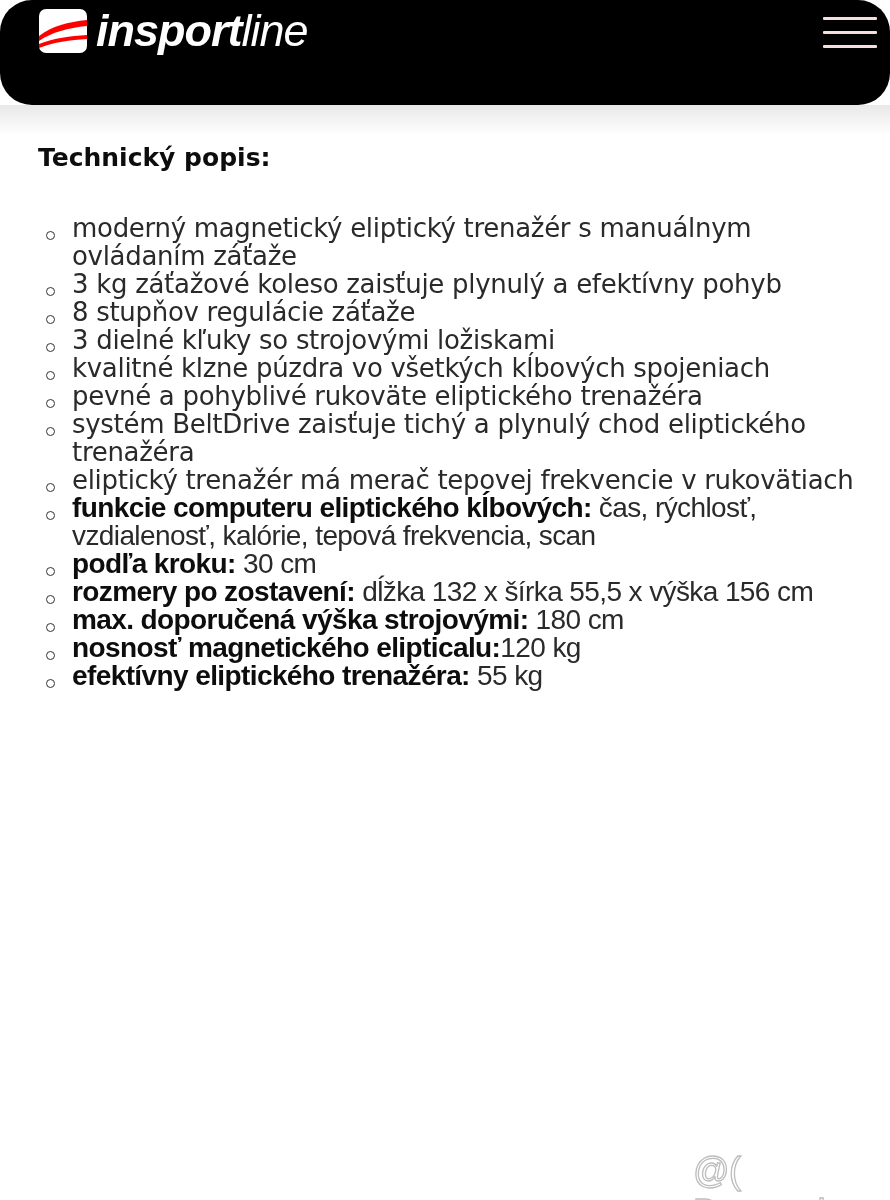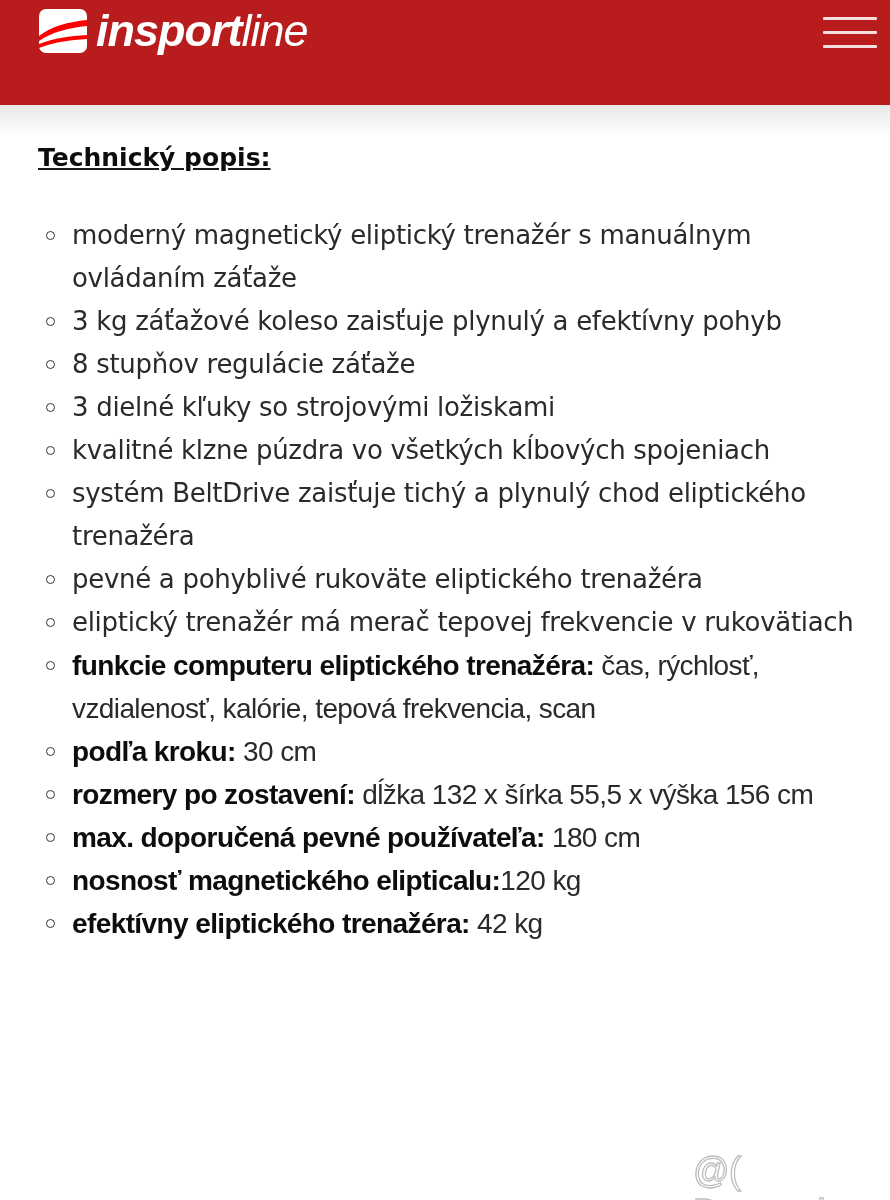--- a/index.html
+++ b/index.html
@@ -5,21 +5,22 @@
   html, body { margin: 0; padding: 0; }
   body {
     width: 890px; height: 1200px; overflow: hidden;
     background: #ffffff;
     font-family: "DejaVu Sans", sans-serif;
     color: #1a1a1a;
     position: relative;
   }
   .header {
     position: absolute; left: 0; top: 0; width: 890px; height: 105px;
-    background: #b91c1c;
+    background: #000000;
+    border-radius: 32px;
   }
   .shadow {
     position: absolute; left: 0; top: 105px; width: 890px; height: 30px;
     background: linear-gradient(#e8e8e8, #ffffff);
   }
   .logo {
     position: absolute; left: 38px; top: 6px; height: 50px;
     display: flex; align-items: center;
   }
   .logo-mark {
@@ -32,29 +33,29 @@
   }
   .logo-text b { font-weight: 700; }
   .logo-text span.light { font-weight: 400; }
   .menu-btn {
     position: absolute; left: 820px; top: 14px; width: 58px; height: 34px;
     cursor: pointer;
   }
   .menu-btn i {
     position: absolute; left: 3px; width: 54px; height: 3px; background: #f4dede; border-radius: 1px;
   }
-  .content { position: absolute; left: 38px; top: 138px; width: 852px; text-decoration: underline; }
+  .content { position: absolute; left: 38px; top: 138px; width: 852px; }
   .title {
     font-family: "DejaVu Sans", sans-serif; font-weight: 700; font-size: 25px;
     margin: 0; color: #0d0d0d; height: 40px; line-height: 40px;
   }
   ul.specs { list-style: none; margin: 0; padding: 0; position: absolute; top: 76px; left: 0; width: 852px; }
   ul.specs li {
     position: relative; padding-left: 34px;
-    font-size: 26px; line-height: 43px; color: #1c1c1c;
+    font-size: 26px; line-height: 28px; color: #1c1c1c;
     font-family: "DejaVu Sans", sans-serif; letter-spacing: -0.3px;
     white-space: normal;
   }
   ul.specs li .bullet {
     position: absolute; left: 8px; top: 17px; width: 9px; height: 9px;
     border: 1.6px solid #333; border-radius: 50%; box-sizing: border-box;
   }
   ul.specs li.cond { font-family: "Liberation Sans", sans-serif; font-size: 28px; letter-spacing: -0.6px; }
   ul.specs li .key { font-weight: 700; color: #0d0d0d; }
   ul.specs li .val { font-weight: 400; color: #2a2a2a; }
@@ -85,25 +86,25 @@
 <div class="shadow"></div>
 
 <div class="content">
   <h2 class="title">Technický popis:</h2>
   <ul class="specs">
     <li><span class="bullet"></span><span class="val">moderný magnetický eliptický trenažér s manuálnym ovládaním záťaže</span></li>
     <li><span class="bullet"></span><span class="val">3 kg záťažové koleso zaisťuje plynulý a efektívny pohyb</span></li>
     <li><span class="bullet"></span><span class="val">8 stupňov regulácie záťaže</span></li>
     <li><span class="bullet"></span><span class="val">3 dielné kľuky so strojovými ložiskami</span></li>
     <li><span class="bullet"></span><span class="val">kvalitné klzne púzdra vo všetkých kĺbových spojeniach</span></li>
+    <li><span class="bullet"></span><span class="val">pevné a pohyblivé rukoväte eliptického trenažéra</span></li>
     <li><span class="bullet"></span><span class="val">systém BeltDrive zaisťuje tichý a plynulý chod eliptického trenažéra</span></li>
-    <li><span class="bullet"></span><span class="val">pevné a pohyblivé rukoväte eliptického trenažéra</span></li>
     <li><span class="bullet"></span><span class="val">eliptický trenažér má merač tepovej frekvencie v rukovätiach</span></li>
-    <li class="cond"><span class="bullet"></span><span class="key">funkcie computeru eliptického trenažéra:</span><span class="val"> čas, rýchlosť, vzdialenosť, kalórie, tepová frekvencia, scan</span></li>
+    <li class="cond"><span class="bullet"></span><span class="key">funkcie computeru eliptického kĺbových:</span><span class="val"> čas, rýchlosť, vzdialenosť, kalórie, tepová frekvencia, scan</span></li>
     <li class="cond"><span class="bullet"></span><span class="key">podľa kroku:</span><span class="val"> 30 cm</span></li>
     <li class="cond"><span class="bullet"></span><span class="key">rozmery po zostavení:</span><span class="val"> dĺžka 132 x šírka 55,5 x výška 156 cm</span></li>
-    <li class="cond"><span class="bullet"></span><span class="key">max. doporučená pevné používateľa:</span><span class="val"> 180 cm</span></li>
+    <li class="cond"><span class="bullet"></span><span class="key">max. doporučená výška strojovými:</span><span class="val"> 180 cm</span></li>
     <li class="cond"><span class="bullet"></span><span class="key">nosnosť magnetického elipticalu:</span><span class="val">120 kg</span></li>
-    <li class="cond"><span class="bullet"></span><span class="key">efektívny eliptického trenažéra:</span><span class="val"> 42 kg</span></li>
+    <li class="cond"><span class="bullet"></span><span class="key">efektívny eliptického trenažéra:</span><span class="val"> 55 kg</span></li>
   </ul>
 </div>
 
 <div class="watermark">@( Bazos.sk</div>
 
 </body></html>

